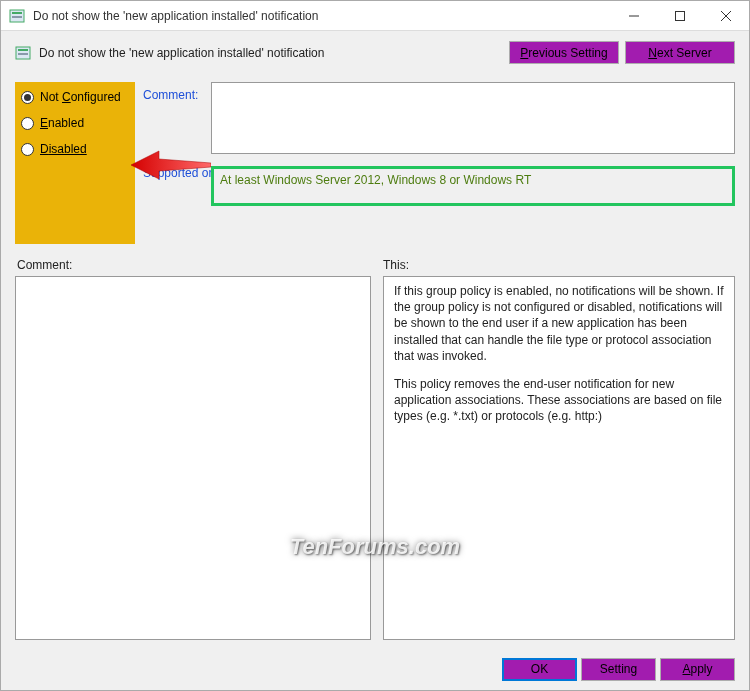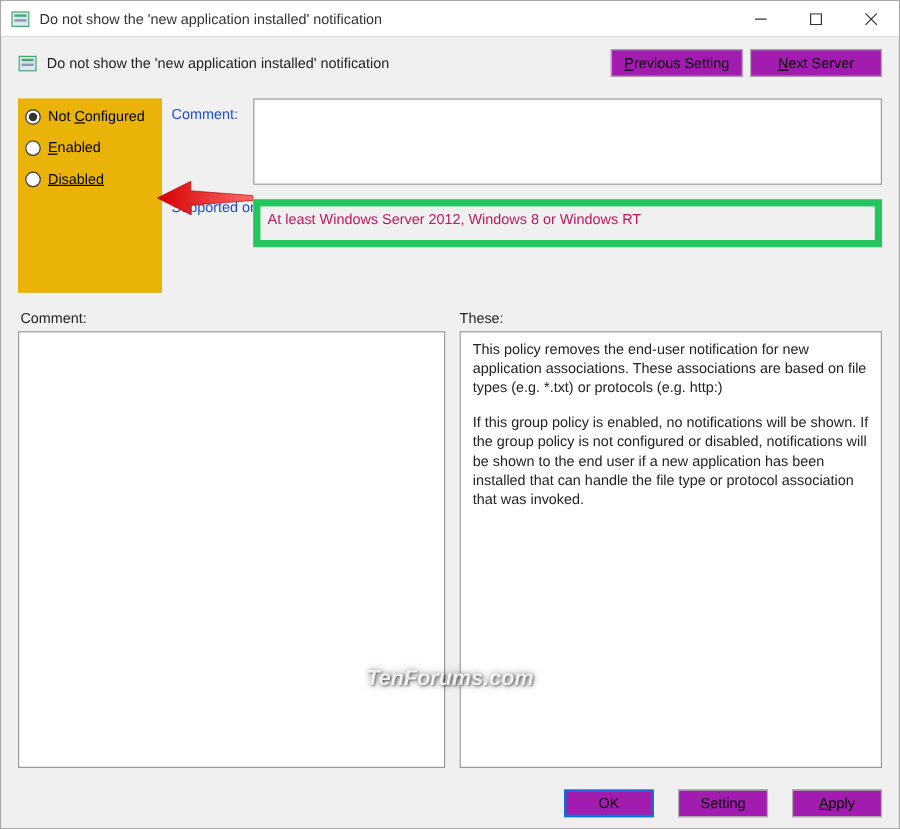--- a/index.html
+++ b/index.html
@@ -31,44 +31,44 @@
 .radio-opt .r.checked::after { content: ""; width: 7px; height: 7px; background: #333; border-radius: 50%; display: block; }
 .radio-opt .lbl { color: #000; }
 .radio-opt .lbl .u { text-decoration: underline; }
 
 .mid-col { width: 76px; padding-top: 6px; padding-left: 8px; }
 .mid-col .field-label { color: #1d4ed8; margin-bottom: 64px; }
 .mid-col .field-label.sup { white-space: nowrap; }
 
 .right-col { flex: 1; display: flex; flex-direction: column; }
 .comment-box { height: 72px; border: 1px solid #999; background: #fff; resize: none; padding: 4px 6px; color: #333; overflow-y: scroll; }
-.supported-box { height: 40px; border: 6px solid #22c55e; background: #f0f0f0; padding: 4px 6px; color: #be185d; margin-top: 12px; resize: none; overflow-y: scroll; }
+.supported-box { height: 40px; border: 3px solid #22c55e; background: #f0f0f0; padding: 4px 6px; color: #4d7c0f; margin-top: 12px; resize: none; overflow-y: scroll; }
 
 
 .arrow { position: absolute; left: 130px; top: 118px; width: 80px; height: 32px; pointer-events: none; }
 
 
 .labels-row { display: flex; margin-bottom: 4px; }
 .labels-row .lbl-left { width: 368px; padding-left: 2px; color: #222; }
 .labels-row .lbl-right { flex: 1; color: #222; }
 
 .panels-row { flex: 1; display: flex; gap: 12px; }
 .options-panel { width: 356px; border: 1px solid #999; background: #fff; }
 .help-panel { flex: 1; border: 1px solid #999; background: #fff; padding: 6px 10px; color: #222; line-height: 1.35; overflow-y: auto; }
 .help-panel p { margin-bottom: 12px; }
 
 
-.footer { height: 42px; display: flex; align-items: center; justify-content: flex-end; padding: 0 14px; gap: 20px; }
+.footer { height: 42px; display: flex; align-items: center; justify-content: flex-end; padding: 0 14px; gap: 4px; }
 
 .btn { height: 23px; min-width: 75px; padding: 0 10px; border: 1px solid #adadad; background: #a21caf; color: #000; cursor: pointer; display: inline-flex; align-items: center; justify-content: center; }
 .btn.default { border-color: #0078d7; box-shadow: inset 0 0 0 1px #0078d7; }
 .btn .u { text-decoration: underline; }
 .nav-buttons .btn { min-width: 110px; }
 
-.watermark { position: absolute; left: 0; right: 0; bottom: 72px; text-align: center; font-size: 18px; font-weight: 700; font-style: italic; font-family: Arial, sans-serif; color: rgba(255,255,255,.85); text-shadow: 0 0 6px rgba(0,0,0,.5), 1px 1px 2px rgba(0,0,0,.5); pointer-events:none; }
+.watermark { position: absolute; left: 0; right: 0; bottom: 88px; text-align: center; font-size: 22px; font-weight: 700; font-style: italic; font-family: Arial, sans-serif; color: rgba(255,255,255,.85); text-shadow: 0 0 6px rgba(0,0,0,.5), 1px 1px 2px rgba(0,0,0,.5); pointer-events:none; }
 </style>
 </head>
 <body>
 
 <div class="window">
 
   <div class="titlebar">
     <span class="app-icon">
       <svg viewBox="0 0 16 16" width="16" height="16">
           <rect x="1" y="2" width="14" height="12" fill="#dbe7f3" stroke="#4a6"></rect>
@@ -146,28 +146,28 @@
         <linearGradient id="g" x1="0" y1="0" x2="1" y2="0">
           <stop offset="0%" stop-color="#d40000"></stop>
             <stop offset="100%" stop-color="#ff6a6a"></stop>
         </linearGradient>
       </defs>
       <polygon points="0,16 28,2 28,10 80,14 80,18 28,22 28,30" fill="url(#g)" stroke="#a00" stroke-width="0.5"></polygon>
     </svg>
 
     <div class="labels-row">
       <div class="lbl-left">Comment:</div>
-      <div class="lbl-right">These:</div>
+      <div class="lbl-right">This:</div>
     </div>
 
     <div class="panels-row">
       <div class="options-panel"></div>
       <div class="help-panel">
+        <p>If this group policy is enabled, no notifications will be shown. If the group policy is not configured or disabled, notifications will be shown to the end user if a new application has been installed that can handle the file type or protocol association that was invoked.</p>
         <p>This policy removes the end-user notification for new application associations. These associations are based on file types (e.g. *.txt) or protocols (e.g. http:)</p>
-        <p>If this group policy is enabled, no notifications will be shown. If the group policy is not configured or disabled, notifications will be shown to the end user if a new application has been installed that can handle the file type or protocol association that was invoked.</p>
       </div>
     </div>
 
     <div class="watermark">TenForums.com</div>
 
   </div>
 
   <div class="footer">
     <button class="btn default">OK</button>
     <button class="btn">Setting</button>

